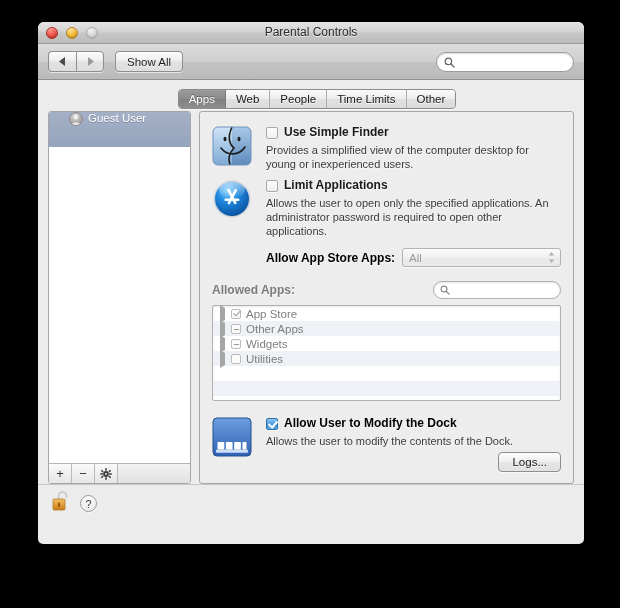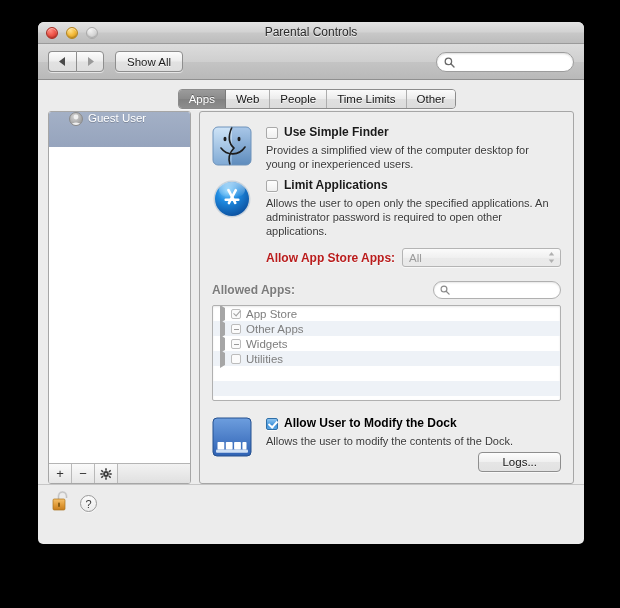--- a/index.html
+++ b/index.html
@@ -233,21 +233,21 @@
     margin-top: 4px; line-height: 14px;
     text-shadow: 0 1px 0 rgba(255,255,255,0.65);
   }
 
   
   .poprow {
     display: flex; align-items: center;
     margin-top: 10px;
   }
   .poplabel {
-    font-size: 12px; font-weight: bold; color: #b91c1c;
+    font-size: 12px; font-weight: bold; color: #000000;
     text-shadow: 0 1px 0 rgba(255,255,255,0.7);
     margin-right: 7px;
   }
   .popup {
     flex: 1;
     height: 19px;
     border: 1px solid #b4b4b4;
     border-radius: 3px;
     background: linear-gradient(to bottom, #fbfbfb 0%, #f0f0f0 50%, #eaeaea 51%, #e9e9e9 100%);
     display: flex; align-items: center;
@@ -327,21 +327,21 @@
     background: #9a9a9a;
   }
   .approw-label { color: #7e7e7e; }
 
   
   .dock-section { margin-top: 14px; }
 
   .logs {
     position: absolute;
     right: 12px; bottom: 11px;
-    height: 20px; padding: 0 23px;
+    height: 20px; padding: 0 13px;
     background: linear-gradient(to bottom, #fdfdfd 0%, #f0f0f0 48%, #e5e5e5 52%, #e2e2e2 100%);
     border: 1px solid #8e8e8e; border-radius: 4px;
     font-size: 11.5px; color: #141414;
     display: flex; align-items: center;
     box-shadow: 0 1px 0 rgba(255,255,255,0.6);
     text-shadow: 0 1px 0 rgba(255,255,255,0.8);
   }
 
   
   .lockbar {

